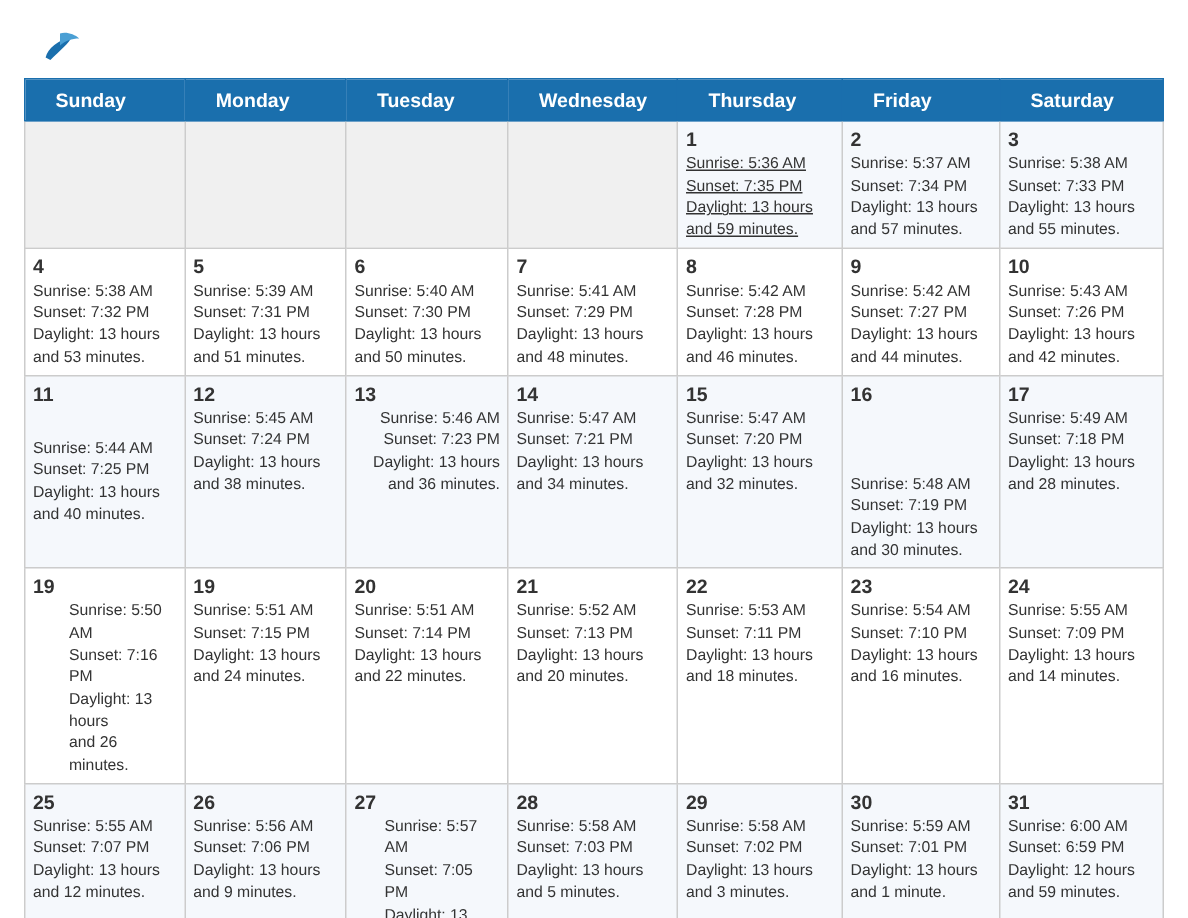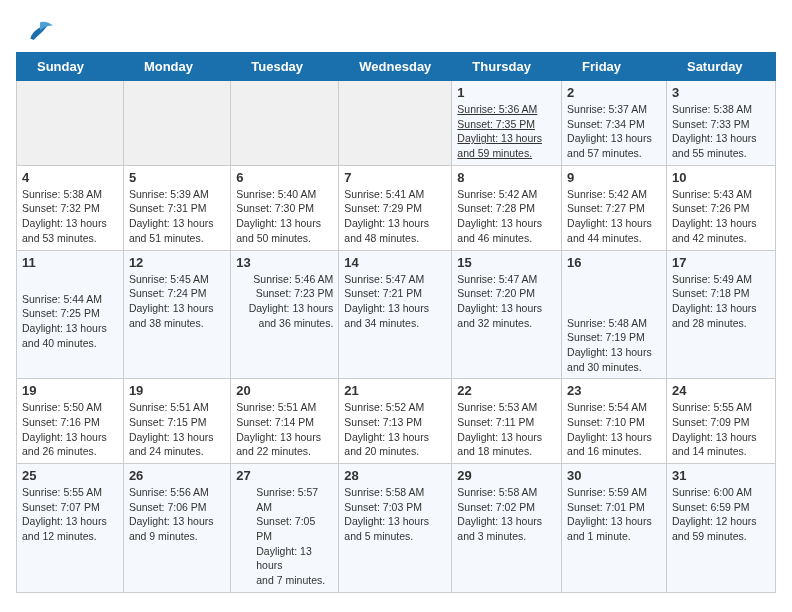--- a/index.html
+++ b/index.html
@@ -243,21 +243,21 @@
           <span class="day-num">17</span>
           <div class="day-info" style="white-space: pre-wrap;">Sunrise: 5:49 AM
 Sunset: 7:18 PM
 Daylight: 13 hours
 and 28 minutes.</div>
         </td>
       </tr>
       <tr>
         <td>
           <span class="day-num">19</span>
-          <div class="day-info" style="white-space: pre-wrap;">Sunrise: 5:50 AM
+          <div class="day-info" style="white-space: pre-wrap; margin-left: 24px;">Sunrise: 5:50 AM
 Sunset: 7:16 PM
 Daylight: 13 hours
 and 26 minutes.</div>
         </td>
         <td>
           <span class="day-num">19</span>
           <div class="day-info" style="white-space: pre-wrap;">Sunrise: 5:51 AM
 Sunset: 7:15 PM
 Daylight: 13 hours
 and 24 minutes.</div>

